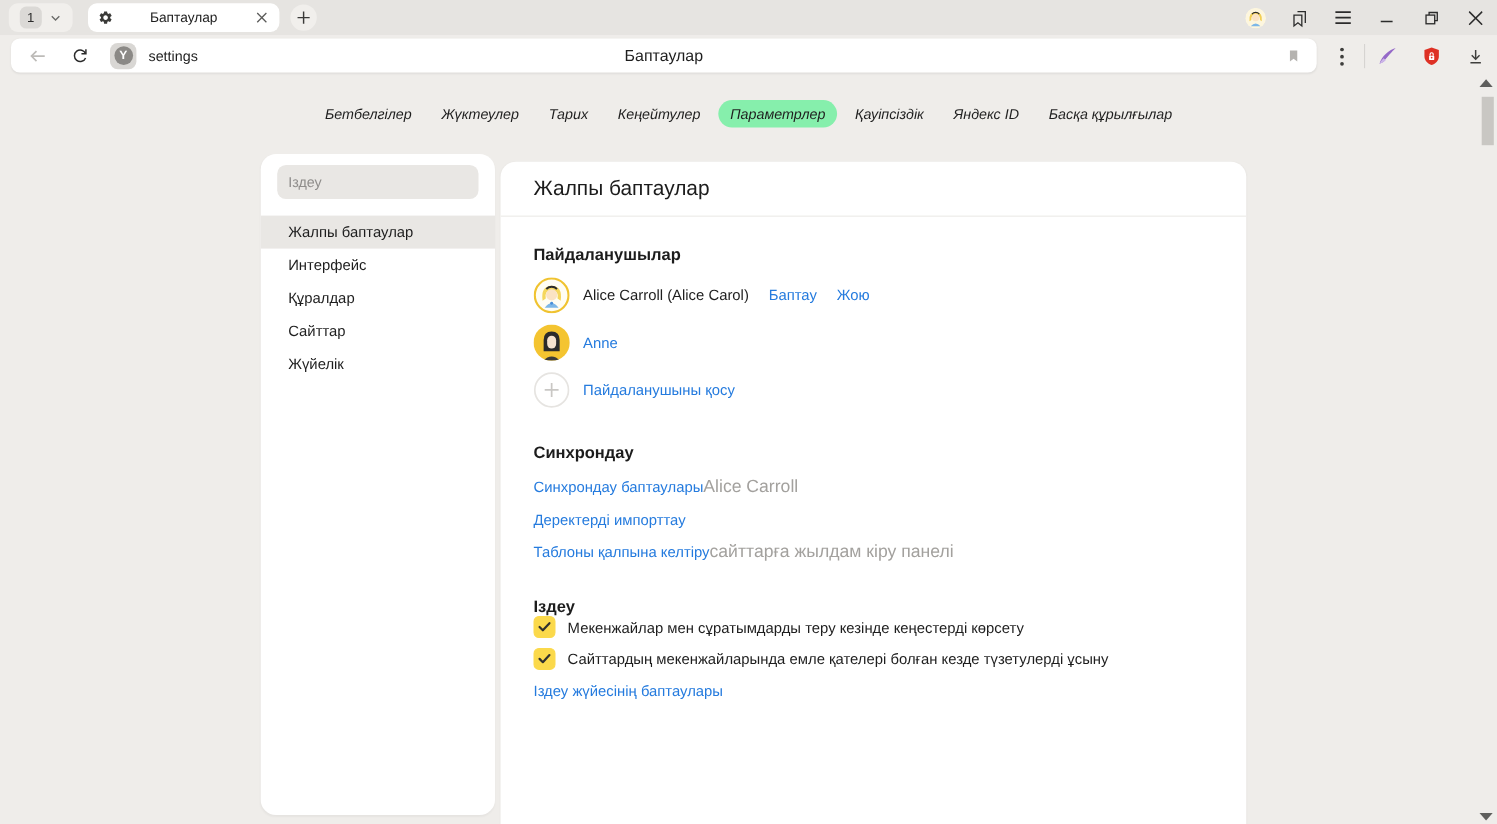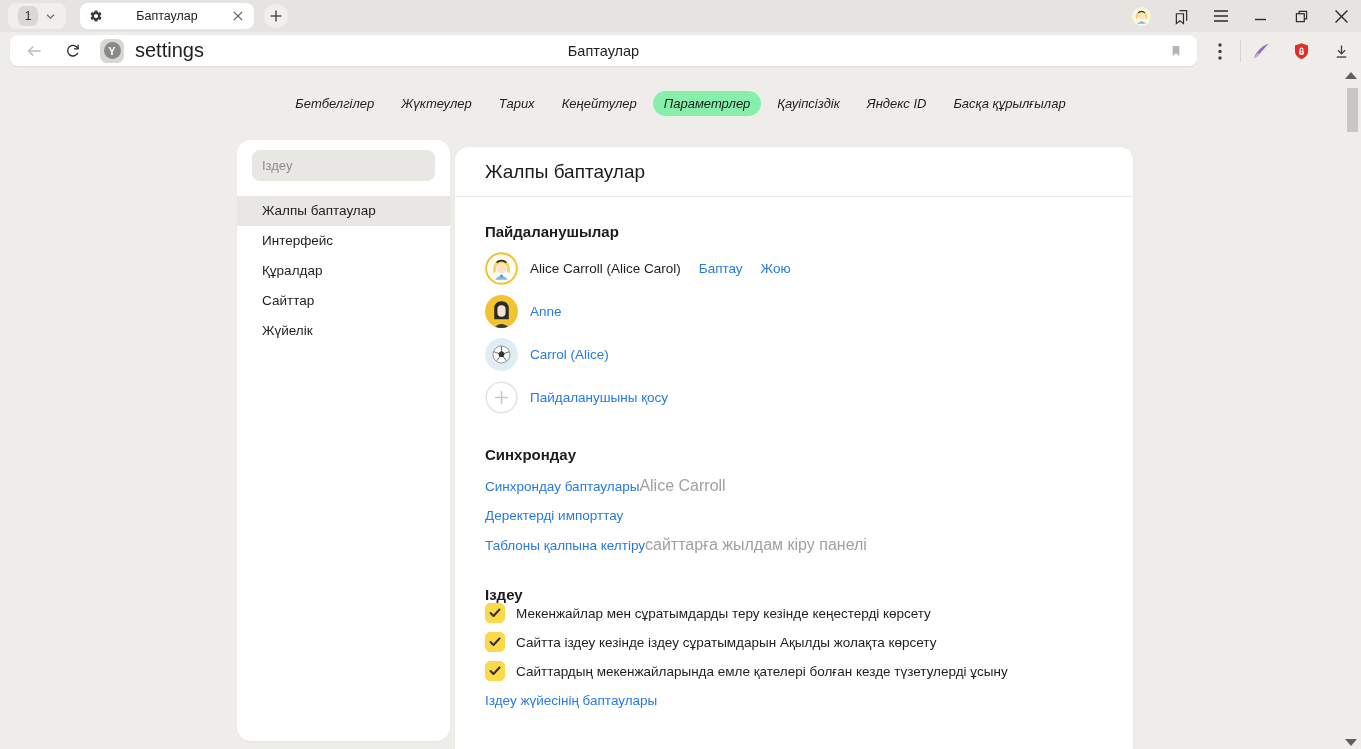--- a/index.html
+++ b/index.html
@@ -52,21 +52,21 @@
   .ab-reload { margin-left:20px; cursor:pointer; }
   .ybadge {
     margin-left:18px; width:24px; height:24px; border-radius:7px; background:#d9d7d4;
     display:flex; align-items:center; justify-content:center;
   }
   .ycirc {
     width:17px; height:17px; border-radius:50%; background:#8b8986;
     color:#fff; font-size:11px; font-weight:bold;
     display:flex; align-items:center; justify-content:center;
   }
-  .url-text { margin-left:11px; font-size:20px; color:#1e1e1e; }
+  .url-text { margin-left:11px; font-size:13px; color:#1e1e1e; }
   .ab-center-title {
     position:absolute; left:0; right:0; text-align:center;
     font-size:14.5px; color:#1e1e1e; pointer-events:none;
   }
   .ab-flag { position:absolute; right:13px; cursor:pointer; }
   .toolbar-right {
     position:absolute; right:0; top:0; height:38px;
     display:flex; align-items:center;
   }
   .tr-icon { width:40px; height:38px; display:flex; align-items:center; justify-content:center; cursor:pointer; }
@@ -343,35 +343,20 @@
                   <rect x="12.8" y="10.5" width="8.4" height="12" rx="4.2" fill="#f6e3cf"></rect>
                   <path d="M9 34 Q17 26 25 34 Z" fill="#3a3a38"></path>
                 </g>
               </svg>
             </span>
             <span class="link">Anne</span>
           </div>
           <div class="user-row">
             <span class="avatar">
               <svg width="33" height="33" viewBox="0 0 34 34">
-                <circle cx="17" cy="17" r="17" fill="#e1edf5"></circle>
-                <circle cx="17" cy="17" r="8.8" fill="#fcfcfc" stroke="#777" stroke-width="0.8"></circle>
-                <polygon points="17,13.2 20.4,15.7 19.1,19.6 14.9,19.6 13.6,15.7" fill="#333"></polygon>
-                <line x1="17" y1="13.2" x2="17" y2="8.6" stroke="#555" stroke-width="0.9"></line>
-                <line x1="20.4" y1="15.7" x2="24.8" y2="14.2" stroke="#555" stroke-width="0.9"></line>
-                <line x1="13.6" y1="15.7" x2="9.2" y2="14.2" stroke="#555" stroke-width="0.9"></line>
-                <line x1="19.1" y1="19.6" x2="21.8" y2="23.3" stroke="#555" stroke-width="0.9"></line>
-                <line x1="14.9" y1="19.6" x2="12.2" y2="23.3" stroke="#555" stroke-width="0.9"></line>
-              </svg>
-            </span>
-            <span class="link">Carrol (Alice)</span>
-          </div>
-          <div class="user-row">
-            <span class="avatar">
-              <svg width="33" height="33" viewBox="0 0 34 34">
                 <circle cx="17" cy="17" r="15.8" fill="#fff" stroke="#e6e4e1" stroke-width="1.6"></circle>
                 <line x1="17" y1="10.5" x2="17" y2="23.5" stroke="#c9c7c4" stroke-width="1.6"></line>
                 <line x1="10.5" y1="17" x2="23.5" y2="17" stroke="#c9c7c4" stroke-width="1.6"></line>
               </svg>
             </span>
             <span class="link">Пайдаланушыны қосу</span>
           </div>
         </div>
     </section>
 
@@ -402,28 +387,20 @@
               </svg>
             </span>
             <span class="check-label">Мекенжайлар мен сұратымдарды теру кезінде кеңестерді көрсету</span>
           </div>
           <div class="check-row">
             <span class="checkbox checked">
               <svg width="12" height="10" viewBox="0 0 12 10" fill="none" stroke="#30302e" stroke-width="2" stroke-linecap="round" stroke-linejoin="round">
                 <polyline points="1.5,5 4.5,8 10.5,1.5"></polyline>
               </svg>
             </span>
-            <span class="check-label">Сайтта іздеу кезінде іздеу сұратымдарын Ақылды жолақта көрсету</span>
-          </div>
-          <div class="check-row">
-            <span class="checkbox checked">
-              <svg width="12" height="10" viewBox="0 0 12 10" fill="none" stroke="#30302e" stroke-width="2" stroke-linecap="round" stroke-linejoin="round">
-                <polyline points="1.5,5 4.5,8 10.5,1.5"></polyline>
-              </svg>
-            </span>
             <span class="check-label">Сайттардың мекенжайларында емле қателері болған кезде түзетулерді ұсыну</span>
           </div>
         </div>
       <a class="link footer-link">Іздеу жүйесінің баптаулары</a>
     </section>
   </main>
 
   <div class="scroll-up"></div>
   <div class="scroll-thumb"></div>
   <div class="scroll-down"></div>

